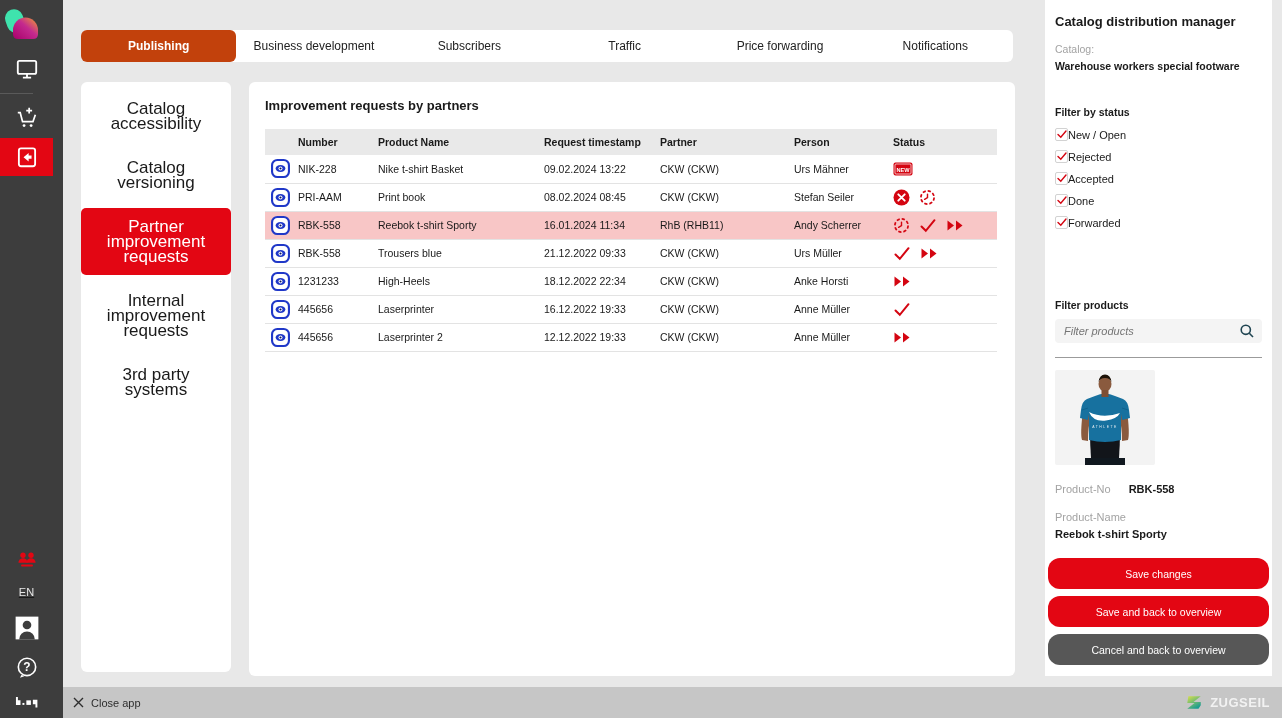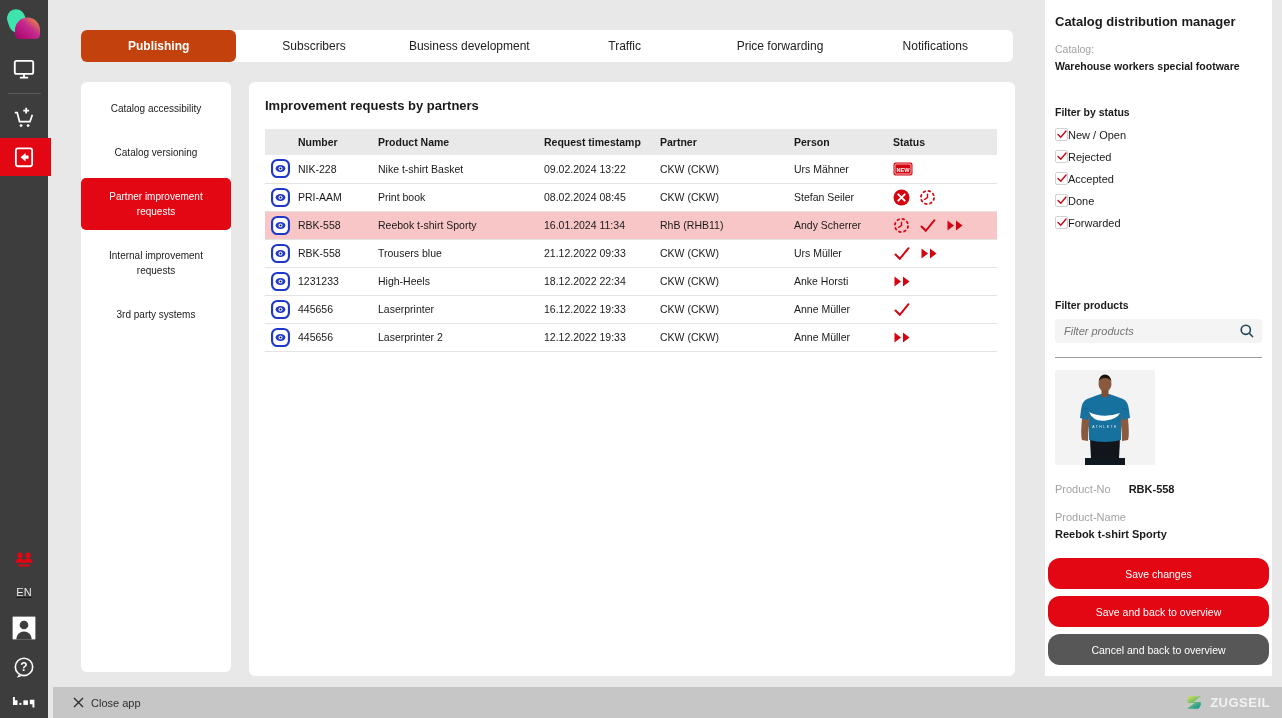--- a/index.html
+++ b/index.html
@@ -1,41 +1,41 @@
 <!DOCTYPE html>
 <html><head>
 <meta charset="utf-8">
 <style>
   * { margin:0; padding:0; box-sizing:border-box; }
   html,body { width:1282px; height:718px; font-family:"Liberation Sans", sans-serif; }
   body { background:#e8e8e8; position:relative; overflow:hidden; color:#1a1a1a; }
 
   
-  .sidebar { position:absolute; left:0; top:0; width:48px; height:718px; background:#3d3d3d; z-index:5;
-             display:flex; flex-direction:column; align-items:center;text-decoration:underline; }
+  .sidebar { position:absolute; left:0; top:0; width:63px; height:718px; background:#3d3d3d; z-index:5;
+             display:flex; flex-direction:column; align-items:flex-start;text-decoration:underline; }
   .sb-logo { margin-top:5px; width:44px; height:44px; }
   .sb-icon { width:53px; height:40px; display:flex; align-items:center; justify-content:center; cursor:pointer; }
   .sb-icon svg { width:26px; height:26px; }
   .sb-divider { width:33px; height:1px; background:#5a5a5a; margin:4px 0; }
   .sb-icon.active { background:#e30613; height:38px; }
   .sb-spacer { flex:1; }
   .sb-lang { color:#e8e8e8; font-size:11px; margin:6px 0 10px; }
   .sb-bottom { display:flex; flex-direction:column; align-items:center; margin-bottom:4px; }
 
   
   .tabbar { position:absolute; left:81px; top:30px; width:932px; height:32px; background:#ffffff;
             border-radius:6px; display:flex; z-index:3; }
   .tab { flex:1; display:flex; align-items:center; justify-content:center; font-size:12px; color:#222;
          cursor:pointer; white-space:nowrap; }
   .tab.active { background:#c2410c; color:#fff; font-weight:bold; border-radius:6px; }
 
   
   .navpanel { position:absolute; left:81px; top:82px; width:150px; height:590px; background:#fff;
               border-radius:6px; padding-top:8px; display:flex; flex-direction:column; align-items:stretch; }
-  .nav-item { text-align:center; font-size:10px; color:#1a1a1a; padding:11px 10px; line-height:15px; cursor:pointer; }
+  .nav-item { text-align:center; font-size:17px; color:#1a1a1a; padding:11px 10px; line-height:15px; cursor:pointer; }
   .nav-item.active { background:#e30613; color:#fff; border-radius:5px; }
 
   
   .mainpanel { position:absolute; left:249px; top:82px; width:766px; height:594px; background:#fff;
                border-radius:6px; padding:16px; }
   .main-title { font-size:13px; font-weight:bold; margin-bottom:16px; }
   table.req { border-collapse:collapse; width:732px; table-layout:fixed; }
   table.req th { background:#e9e9e9; font-size:10.5px; font-weight:bold; text-align:left; height:26px; padding:0 4px; }
   table.req td { font-size:10.5px; height:28px; padding:0 4px; border-bottom:1px solid #e3e3e3; }
   table.req tr.selected td { background:#f8c6c6; }
@@ -148,22 +148,22 @@
         <rect x="13" y="10" width="3" height="3" fill="#fff"></rect>
         <rect x="19" y="6" width="7" height="7" fill="#fff"></rect>
         <path d="M29 6 h4 v7 h-4 z M33 6 h3 v12 h-3 z" fill="#fff" transform="translate(0,-1)"></path>
       </svg>
     </div>
   </div>
 </div>
 
 <div class="tabbar" id="tabbar">
     <div class="tab active">Publishing</div>
+    <div class="tab">Business development</div>
     <div class="tab">Subscribers</div>
-    <div class="tab">Business development</div>
     <div class="tab">Traffic</div>
     <div class="tab">Price forwarding</div>
     <div class="tab">Notifications</div>
   </div>
 
 <div class="navpanel" id="navpanel">
     <div class="nav-item" style="margin-bottom: 7px;">Catalog accessibility</div>
     <div class="nav-item" style="margin-bottom: 7px;">Catalog versioning</div>
     <div class="nav-item active" style="margin-bottom: 7px;">Partner improvement requests</div>
     <div class="nav-item" style="margin-bottom: 7px;">Internal improvement requests</div>

